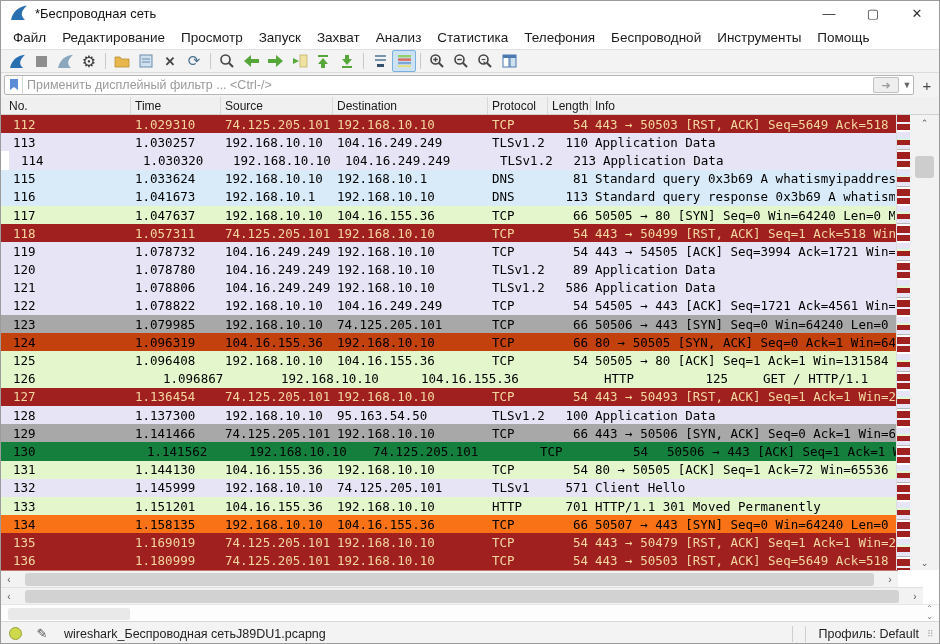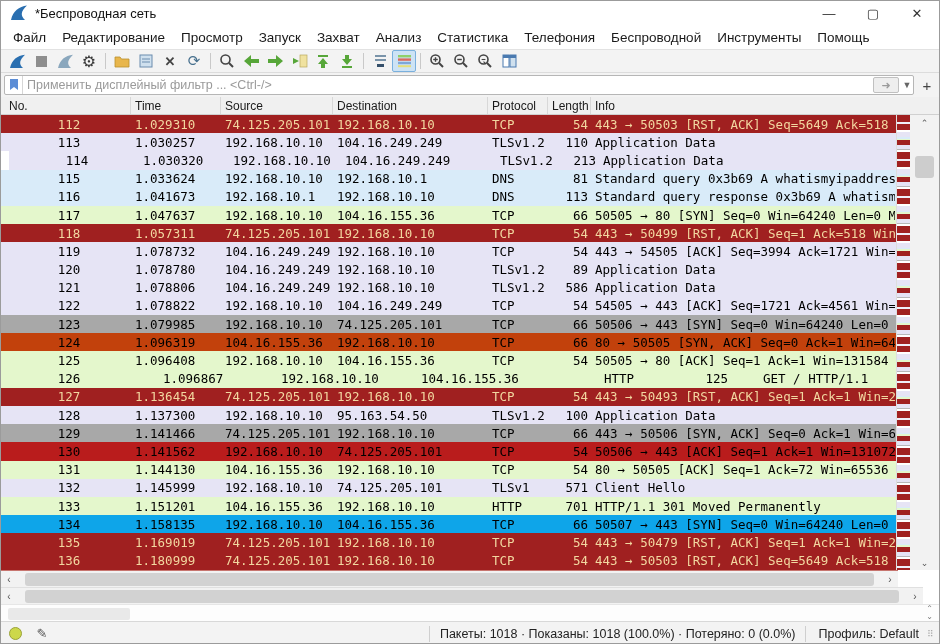--- a/index.html
+++ b/index.html
@@ -43,21 +43,21 @@
   .filter-caret { width:12px; color:#666; font-size:9px; display:flex; align-items:center; justify-content:center; }
   .filter-plus { width:18px; height:18px; margin-left:4px; display:flex; align-items:center; justify-content:center;
                  color:#444; font-size:15px; }
   
   .table-wrap { position:relative; height:473px; background:#fff; }
   .thead { height:18px; display:flex; background:#f0f0f0; border-bottom:1px solid #d0d0d0; font-size:12px; color:#1a1a1a; }
   .th { border-right:1px solid #d8d8d8; padding:2px 0 0 4px; white-space:nowrap; overflow:hidden; }
   .rows { height:455px; overflow:hidden; font-family:"DejaVu Sans Mono", monospace; font-size:12.5px; }
   .prow { height:18.2px; display:flex; align-items:center; white-space:nowrap; color:#000; }
   .cell { overflow:hidden; white-space:nowrap; flex:none; padding-left:4px; }
-  .c-no     { width:130px; text-align:center; padding-right:6px; padding-left:12px; }
+  .c-no     { width:130px; text-align:left; padding-right:6px; padding-left:12px; }
   .c-time   { width:90px;  }
   .c-src    { width:112px; }
   .c-dst    { width:155px; }
   .c-proto  { width:60px;  }
   .c-len    { width:43px; text-align:right; padding-right:3px; padding-left:0; }
   .c-info   { width:304px; }
   .h-no{width:130px;} .h-time{width:90px;} .h-src{width:112px;} .h-dst{width:155px;}
   .h-proto{width:60px;} .h-len{width:43px;} .h-info{flex:1; border-right:none;}
   
   .minimap { position:absolute; top:18px; right:29px; width:14px; height:455px;
@@ -464,21 +464,21 @@
       </div>
       <div class="prow" style="background: rgb(168, 168, 168);">
         <span class="cell c-no">129</span>
         <span class="cell c-time">1.141466</span>
         <span class="cell c-src">74.125.205.101</span>
         <span class="cell c-dst">192.168.10.10</span>
         <span class="cell c-proto">TCP</span>
         <span class="cell c-len">66</span>
         <span class="cell c-info">443 → 50506 [SYN, ACK] Seq=0 Ack=1 Win=65</span>
       </div>
-      <div class="prow" style="background: #b91c1c;">
+      <div class="prow" style="background: #15803d; gap: 12px;">
         <span class="cell c-no">130</span>
         <span class="cell c-time">1.141562</span>
         <span class="cell c-src">192.168.10.10</span>
         <span class="cell c-dst">74.125.205.101</span>
         <span class="cell c-proto">TCP</span>
         <span class="cell c-len">54</span>
         <span class="cell c-info">50506 → 443 [ACK] Seq=1 Ack=1 Win=131072</span>
       </div>
       <div class="prow" style="background: rgb(228, 247, 204);">
         <span class="cell c-no">131</span>
@@ -500,21 +500,21 @@
       </div>
       <div class="prow" style="background: rgb(228, 247, 204);">
         <span class="cell c-no">133</span>
         <span class="cell c-time">1.151201</span>
         <span class="cell c-src">104.16.155.36</span>
         <span class="cell c-dst">192.168.10.10</span>
         <span class="cell c-proto">HTTP</span>
         <span class="cell c-len">701</span>
         <span class="cell c-info">HTTP/1.1 301 Moved Permanently</span>
       </div>
-      <div class="prow" style="background: #0ea5e9;">
+      <div class="prow" style="background: #f97316;">
         <span class="cell c-no">134</span>
         <span class="cell c-time">1.158135</span>
         <span class="cell c-src">192.168.10.10</span>
         <span class="cell c-dst">104.16.155.36</span>
         <span class="cell c-proto">TCP</span>
         <span class="cell c-len">66</span>
         <span class="cell c-info">50507 → 443 [SYN] Seq=0 Win=64240 Len=0 M</span>
       </div>
       <div class="prow" style="background: rgb(160, 32, 32); color: rgb(242, 215, 160);">
         <span class="cell c-no">135</span>
@@ -558,19 +558,19 @@
   <span class="hs-arrow">›</span>
 </div>
 <div class="collapsed-strip">
   <span class="collapsed-box"></span>
   <span class="mini-updown">⌃<br>⌄</span>
 </div>
 
 <div class="statusbar">
   <span class="expert-dot"></span>
   <span class="pencil">✎</span>
+  <span class="sb-file">wireshark_Беспроводная сетьJ89DU1.pcapng</span>
   <span class="sb-spacer"></span>
   <span class="sb-sep"></span>
-  <span class="sb-packets">Пакеты: 1018 · Показаны: 1018 (100.0%) · Потеряно: 0 (0.0%)</span>
   <span class="sb-sep"></span>
   <span class="sb-profile">Профиль: Default</span>
   <span class="grip">⠿</span>
 </div>
 
 </body></html>

